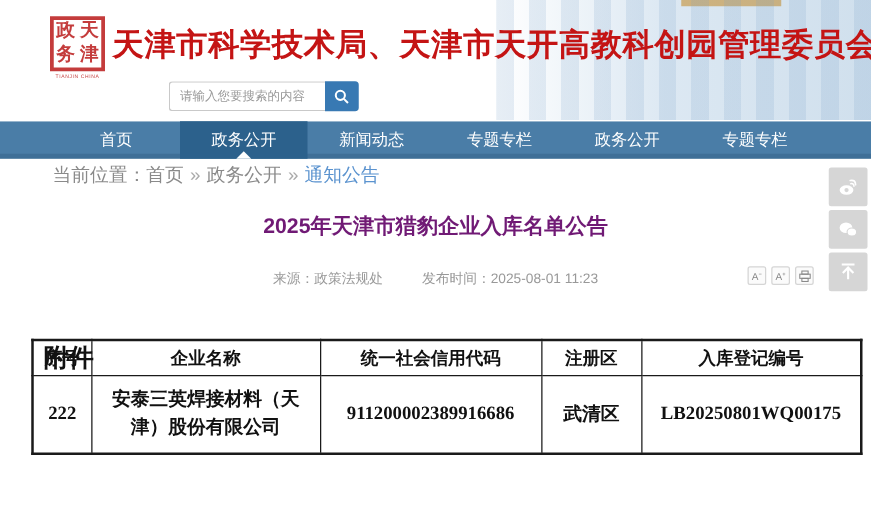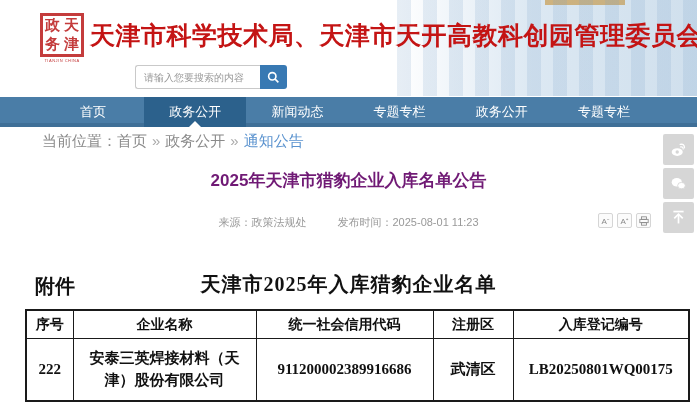--- a/index.html
+++ b/index.html
@@ -131,21 +131,20 @@
             <rect x="1" y="4" width="10" height="4" fill="none" stroke="#888"></rect>
             <rect x="3" y="8" width="6" height="3" fill="none" stroke="#888"></rect>
           </svg>
       </span>
     </button>
   </span>
 </div>
 
 <div class="attachment">
   <div class="attach-label">附件</div>
-  <div class="doc-title">天津市2025年入库猎豹企业名单</div>
 
   <table class="doc-table">
     <colgroup>
       <col style="width:47px">
         <col style="width:183px">
         <col style="width:177px">
         <col style="width:80px">
         <col style="width:176px">
     </colgroup>
     <thead>

